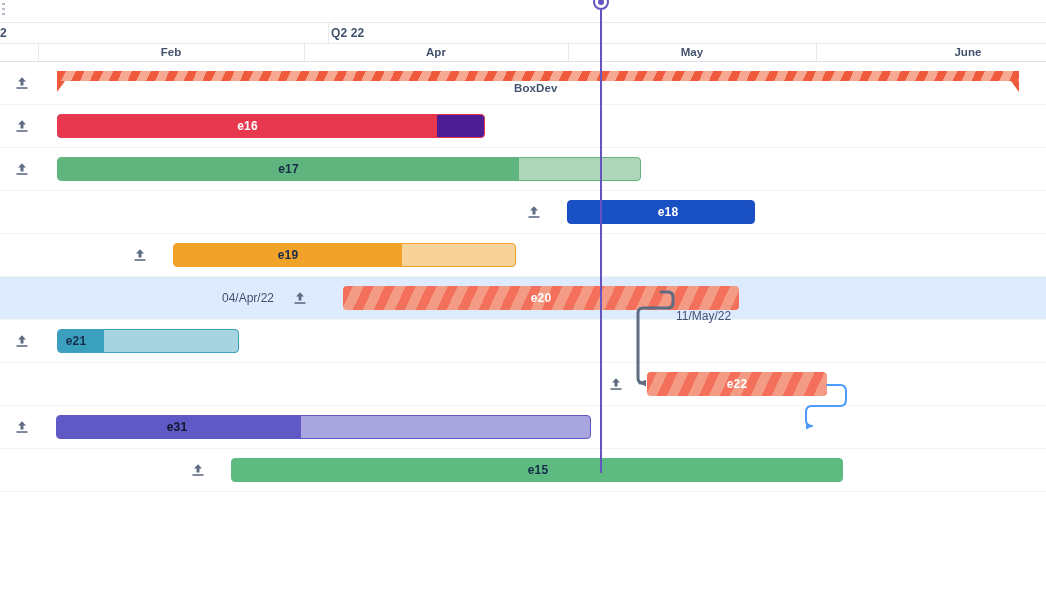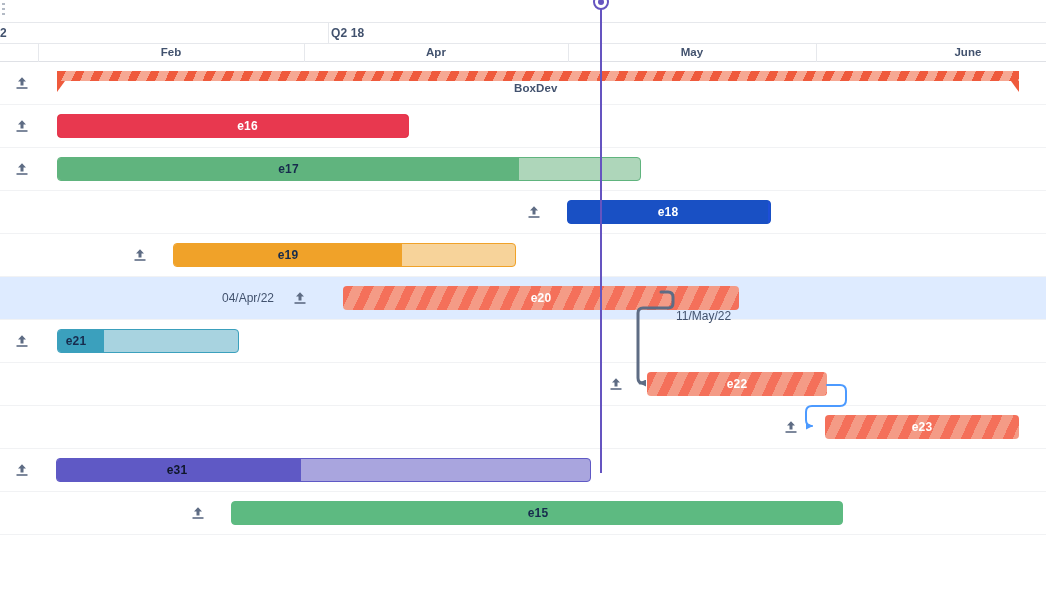--- a/index.html
+++ b/index.html
@@ -254,21 +254,21 @@
         <i></i>
     </div>
     <div class="hdr-top-line"></div>
     <div class="hdr-mid-line"></div>
     <div class="hdr-bot-line"></div>
 
     <div class="q-cell" style="left:0px;">2</div>
 
     <div id="quarters">
         <div class="q-div" style="left: 328px;"></div>
-        <div class="q-cell" style="left: 331px;">Q2 18</div>
+        <div class="q-cell" style="left: 331px;">Q2 22</div>
       </div>
     <div id="months">
         <div class="m-div" style="left: 38px;"></div>
         <div class="m-cell" style="left: 38px; width: 266px;">Feb</div>
         <div class="m-div" style="left: 304px;"></div>
         <div class="m-cell" style="left: 304px; width: 264px;">Apr</div>
         <div class="m-div" style="left: 568px;"></div>
         <div class="m-cell" style="left: 568px; width: 248px;">May</div>
         <div class="m-div" style="left: 816px;"></div>
         <div class="m-cell" style="left: 864px; width: 208px;">June</div>
@@ -288,21 +288,21 @@
         <div class="summary-cap r" style="left: 1011px; top: 19px;"></div>
         <div class="summary-label" style="left: 514px;">BoxDev</div>
       </div>
       <div class="row">
         <div class="upl" style="left: 14px;">
           <svg viewBox="0 0 16 16" width="16" height="16">
             <path d="M8 2.2 L12 6.4 L9.5 6.4 L9.5 10.5 L6.5 10.5 L6.5 6.4 L4 6.4 Z" fill="#5e6c84"></path>
             <rect x="2.5" y="12.2" width="11" height="1.6" fill="#5e6c84"></rect>
           </svg>
         </div>
-        <div class="bar" style="left: 57px; width: 352px; background: #b91c1c; border: 1px solid rgb(232, 56, 79);">
+        <div class="bar" style="left: 57px; width: 428px; background: #4c1d95; border: 1px solid rgb(232, 56, 79);">
           <div class="fill" style="width: 379px; background: rgb(232, 56, 79);"></div>
           <div class="lbl on-fill" style="width: 379px; color: rgb(255, 255, 255);">e16</div>
         </div>
       </div>
       <div class="row">
         <div class="upl" style="left: 14px;">
           <svg viewBox="0 0 16 16" width="16" height="16">
             <path d="M8 2.2 L12 6.4 L9.5 6.4 L9.5 10.5 L6.5 10.5 L6.5 6.4 L4 6.4 Z" fill="#5e6c84"></path>
             <rect x="2.5" y="12.2" width="11" height="1.6" fill="#5e6c84"></rect>
           </svg>
@@ -312,21 +312,21 @@
           <div class="lbl on-fill" style="width: 461px; color: rgb(23, 43, 77);">e17</div>
         </div>
       </div>
       <div class="row">
         <div class="upl" style="left: 526px;">
           <svg viewBox="0 0 16 16" width="16" height="16">
             <path d="M8 2.2 L12 6.4 L9.5 6.4 L9.5 10.5 L6.5 10.5 L6.5 6.4 L4 6.4 Z" fill="#5e6c84"></path>
             <rect x="2.5" y="12.2" width="11" height="1.6" fill="#5e6c84"></rect>
           </svg>
         </div>
-        <div class="bar" style="left: 567px; width: 204px; background: #1d4ed8; border: 1px solid rgb(25, 80, 196);">
+        <div class="bar" style="left: 567px; width: 188px; background: #1d4ed8; border: 1px solid rgb(25, 80, 196);">
           <div class="fill" style="width: 200px; background: rgb(25, 80, 196);"></div>
           <div class="lbl on-fill" style="width: 200px; color: rgb(255, 255, 255);">e18</div>
         </div>
       </div>
       <div class="row">
         <div class="upl" style="left: 132px;">
           <svg viewBox="0 0 16 16" width="16" height="16">
             <path d="M8 2.2 L12 6.4 L9.5 6.4 L9.5 10.5 L6.5 10.5 L6.5 6.4 L4 6.4 Z" fill="#5e6c84"></path>
             <rect x="2.5" y="12.2" width="11" height="1.6" fill="#5e6c84"></rect>
           </svg>
@@ -363,31 +363,20 @@
       </div>
       <div class="row">
         <div class="upl" style="left: 608px;">
           <svg viewBox="0 0 16 16" width="16" height="16">
             <path d="M8 2.2 L12 6.4 L9.5 6.4 L9.5 10.5 L6.5 10.5 L6.5 6.4 L4 6.4 Z" fill="#5e6c84"></path>
             <rect x="2.5" y="12.2" width="11" height="1.6" fill="#5e6c84"></rect>
           </svg>
         </div>
         <div class="bar chev" style="left: 647px; width: 180px;">
           <div class="lbl">e22</div>
-        </div>
-      </div>
-      <div class="row">
-        <div class="upl" style="left: 783px;">
-          <svg viewBox="0 0 16 16" width="16" height="16">
-            <path d="M8 2.2 L12 6.4 L9.5 6.4 L9.5 10.5 L6.5 10.5 L6.5 6.4 L4 6.4 Z" fill="#5e6c84"></path>
-            <rect x="2.5" y="12.2" width="11" height="1.6" fill="#5e6c84"></rect>
-          </svg>
-        </div>
-        <div class="bar chev" style="left: 825px; width: 194px;">
-          <div class="lbl">e23</div>
         </div>
       </div>
       <div class="row">
         <div class="upl" style="left: 14px;">
           <svg viewBox="0 0 16 16" width="16" height="16">
             <path d="M8 2.2 L12 6.4 L9.5 6.4 L9.5 10.5 L6.5 10.5 L6.5 6.4 L4 6.4 Z" fill="#5e6c84"></path>
             <rect x="2.5" y="12.2" width="11" height="1.6" fill="#5e6c84"></rect>
           </svg>
         </div>
         <div class="bar" style="left: 56px; width: 535px; background: rgb(169, 165, 222); border: 1px solid rgb(95, 89, 197);">

